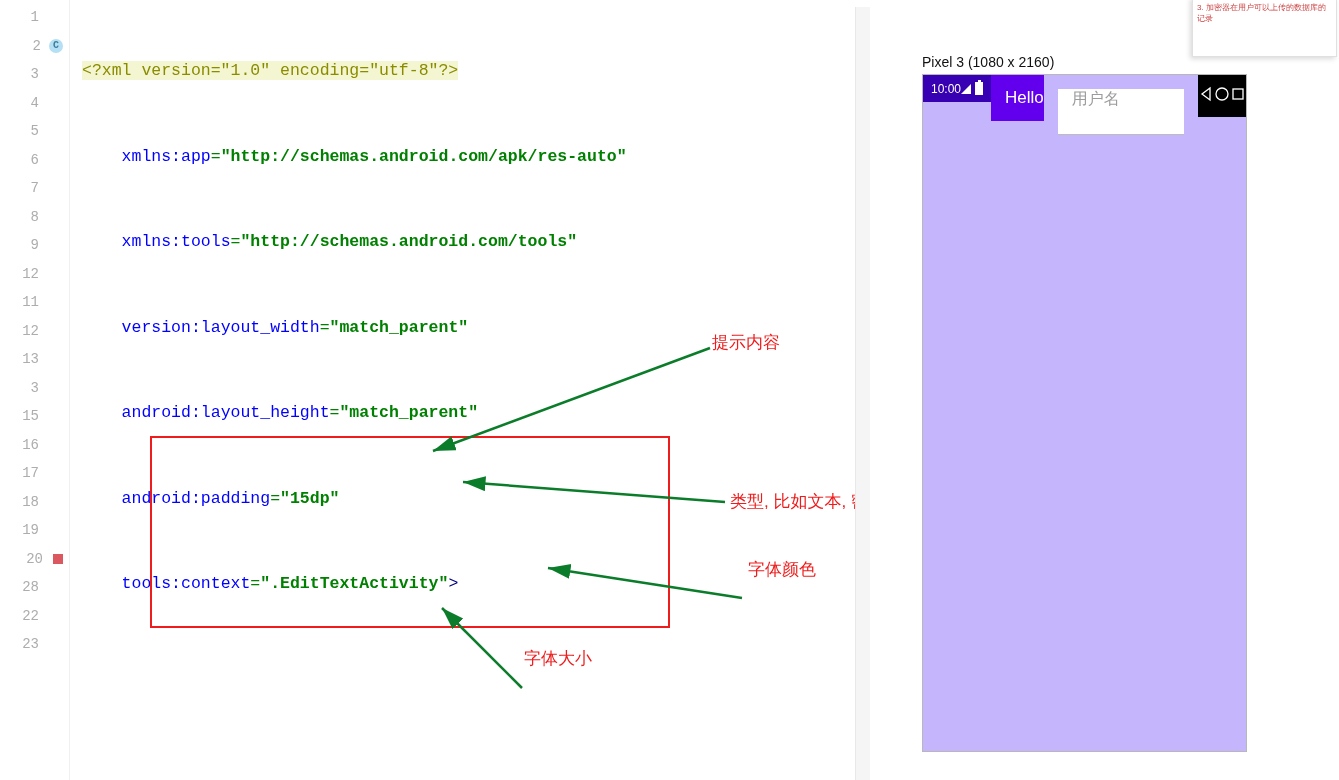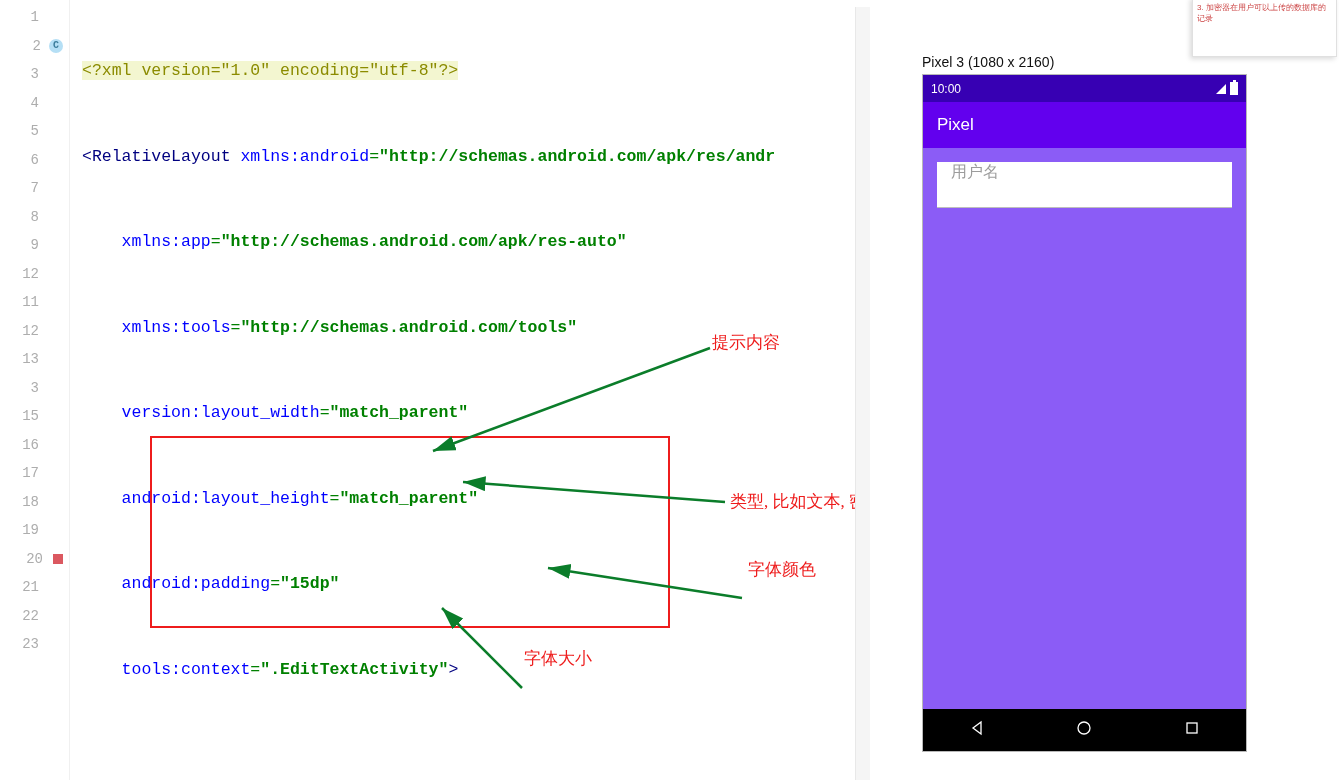--- a/index.html
+++ b/index.html
@@ -74,21 +74,21 @@
     top: 436px;
     width: 520px;
     height: 192px;
     border: 2px solid #ee1c1c;
     pointer-events: none;
   }
   .annot {
     position: absolute;
     color: #ee1c1c;
     font-size: 17px;
-    font-family: Liberation Serif, serif;
+    font-family: Liberation Sans, sans-serif;
   }
   .arrow-svg {
     position: absolute;
     pointer-events: none;
   }
 
   .preview-pane {
     position: absolute;
     left: 870px;
     top: 7px;
@@ -109,23 +109,23 @@
     font-size: 14px;
     color: #111;
   }
   .phone {
     position: absolute;
     left: 52px;
     top: 67px;
     width: 325px;
     height: 678px;
     border: 1px solid #b8b8b8;
-    background: #8b5cf6;
-    display: flex;
-    flex-direction: column;
+    background: #c4b5fd;
+    display: flex;
+    flex-direction: row;
   }
   .statusbar {
     height: 27px;
     background: #3700b3;
     color: #fff;
     display: flex;
     align-items: center;
     justify-content: space-between;
     padding: 0 8px;
     font-size: 12px;
@@ -275,35 +275,34 @@
       </div>
       <div class="gutter-row">
         <span class="ln">19</span>
         <span style="width: 24px;"></span>
       </div>
       <div class="gutter-row">
         <span class="ln">20</span>
         <span class="gutter-icon-sq"></span>
       </div>
       <div class="gutter-row">
-        <span class="ln">21</span>
+        <span class="ln">28</span>
         <span style="width: 24px;"></span>
       </div>
       <div class="gutter-row">
         <span class="ln">22</span>
         <span style="width: 24px;"></span>
       </div>
       <div class="gutter-row">
         <span class="ln">23</span>
         <span style="width: 24px;"></span>
       </div>
     </div>
   <div class="code-area">
     <div class="code-line"><span class="c-pi">&lt;?xml version="1.0" encoding="utf-8"?&gt;</span></div>
-    <div class="code-line"><span class="c-tag">&lt;</span><span class="c-tag">RelativeLayout</span><span> </span><span class="c-attr">xmlns:android</span><span class="c-op">=</span><span class="c-str">"http://schemas.android.com/apk/res/andr</span></div>
     <div class="code-line">    <span class="c-attr">xmlns:app</span><span class="c-op">=</span><span class="c-str">"http://schemas.android.com/apk/res-auto"</span></div>
     <div class="code-line">    <span class="c-attr">xmlns:tools</span><span class="c-op">=</span><span class="c-str">"http://schemas.android.com/tools"</span></div>
     <div class="code-line">    <span class="c-attr">version:layout_width</span><span class="c-op">=</span><span class="c-str">"match_parent"</span></div>
     <div class="code-line">    <span class="c-attr">android:layout_height</span><span class="c-op">=</span><span class="c-str">"match_parent"</span></div>
     <div class="code-line">    <span class="c-attr">android:padding</span><span class="c-op">=</span><span class="c-str">"15dp"</span></div>
     <div class="code-line">    <span class="c-attr">tools:context</span><span class="c-op">=</span><span class="c-str">".EditTextActivity"</span><span class="c-tag">&gt;</span></div>
     <div class="code-line"></div>
     
     
     
@@ -353,21 +352,21 @@
     <div class="statusbar">
       <span>10:00</span>
       <div class="status-right">
         <div class="wifi-tri"></div>
         <div class="batt">
             <div class="batt-fill"></div>
           </div>
       </div>
     </div>
     <div class="appbar">
-      <span>Pixel</span>
+      <span>Hello</span>
     </div>
     <div class="phone-content">
       <div class="edit-text">
         <span>用户名</span>
       </div>
     </div>
     <div class="navbar">
       <span class="nav-btn">
         <svg width="16" height="16" viewBox="0 0 16 16">
             <path d="M12 2 L4 8 L12 14 Z" fill="none" stroke="#fff" stroke-width="1.3"></path>

